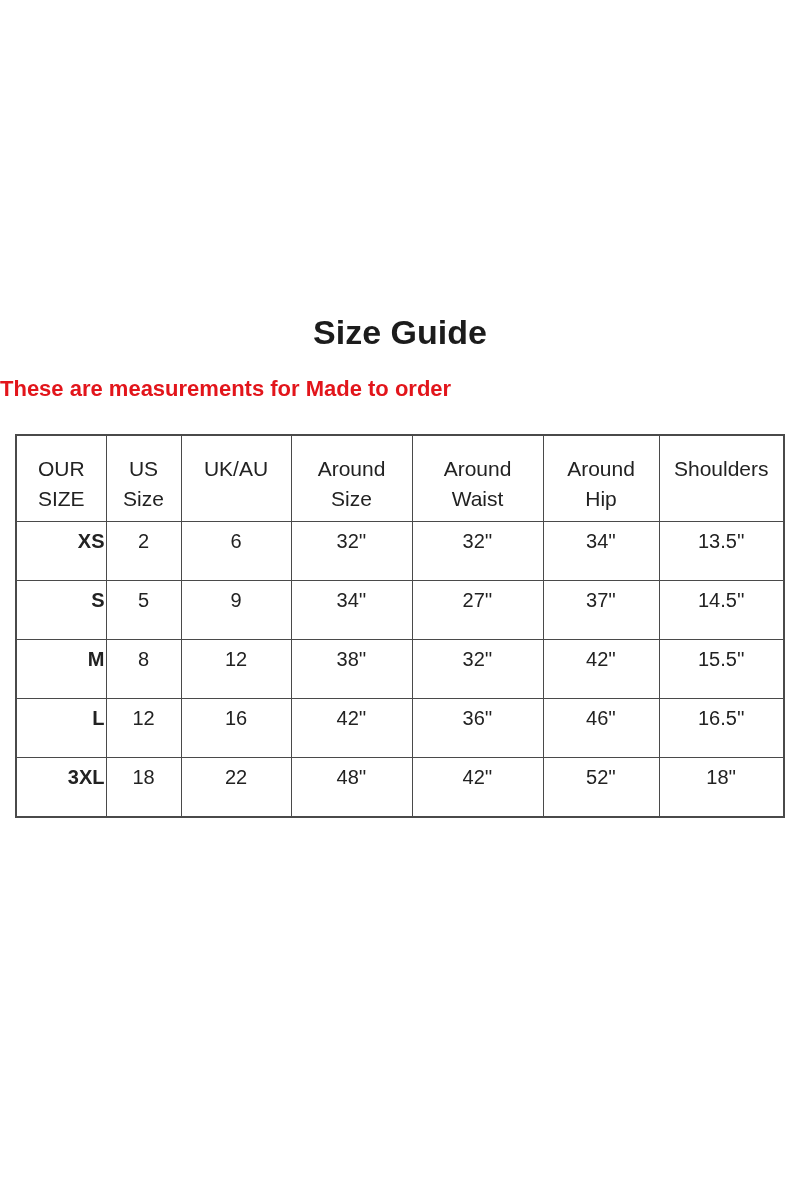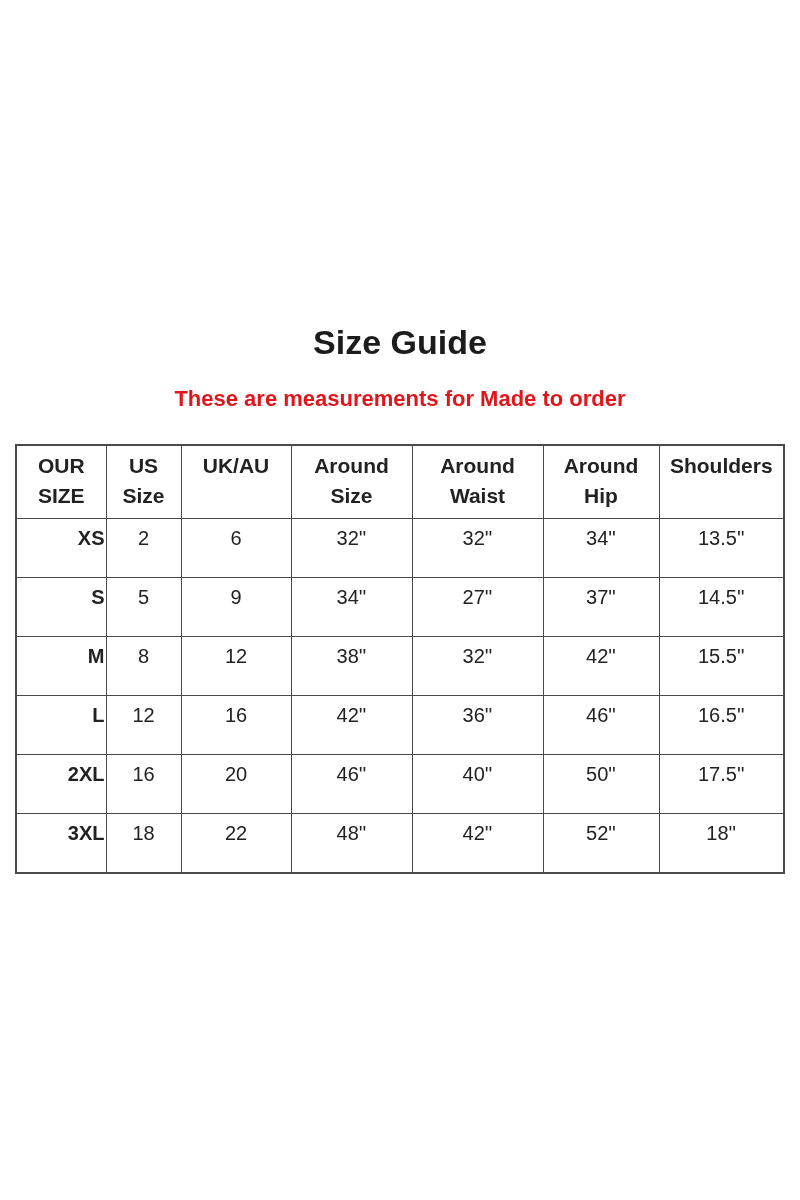--- a/index.html
+++ b/index.html
@@ -9,33 +9,32 @@
   }
   .page {
     position: relative;
     width: 800px;
     height: 1200px;
     background: #ffffff;
     overflow: hidden;
     font-family: "Liberation Sans", sans-serif;
   }
   .title {
-    margin: 10px;
+    margin: 0;
     padding-top: 310px;
     text-align: center;
     font-size: 34px;
     font-weight: bold;
     color: #1c1c1c;
     letter-spacing: 0px;
     line-height: 44px;
   }
   .subtitle {
-    margin: 16px;
+    margin: 0;
     margin-top: 22px;
-    text-align: center;
     font-size: 22px;
     font-weight: bold;
     color: #e2151b;
     line-height: 26px;
   }
   .size-table {
     border-collapse: collapse;
     table-layout: fixed;
     margin-left: 15px;
     margin-top: 32px;
@@ -47,22 +46,22 @@
     border: 1.5px solid #4a4a4a;
     text-align: center;
     vertical-align: top;
     color: #222222;
     overflow: hidden;
     white-space: nowrap;
   }
   .size-table th {
     height: 66px;
     font-size: 21px;
-    font-weight: bold;
-    padding-top: 5px;
+    font-weight: normal;
+    padding-top: 18px;
     line-height: 30px;
     text-align: center;
   }
   .size-table td {
     height: 50px;
     font-size: 20px;
     font-weight: normal;
     padding-top: 7px;
     line-height: 24px;
   }
@@ -156,29 +155,20 @@
       <tr>
         <td class="size-label">L</td>
         <td>12</td>
         <td>16</td>
         <td>42''</td>
         <td>36''</td>
         <td>46''</td>
         <td>16.5''</td>
       </tr>
       <tr>
-        <td class="size-label">2XL</td>
-        <td>16</td>
-        <td>20</td>
-        <td>46''</td>
-        <td>40''</td>
-        <td>50''</td>
-        <td>17.5''</td>
-      </tr>
-      <tr>
         <td class="size-label">3XL</td>
         <td>18</td>
         <td>22</td>
         <td>48''</td>
         <td>42''</td>
         <td>52''</td>
         <td>18''</td>
       </tr>
     </tbody>
   </table>

